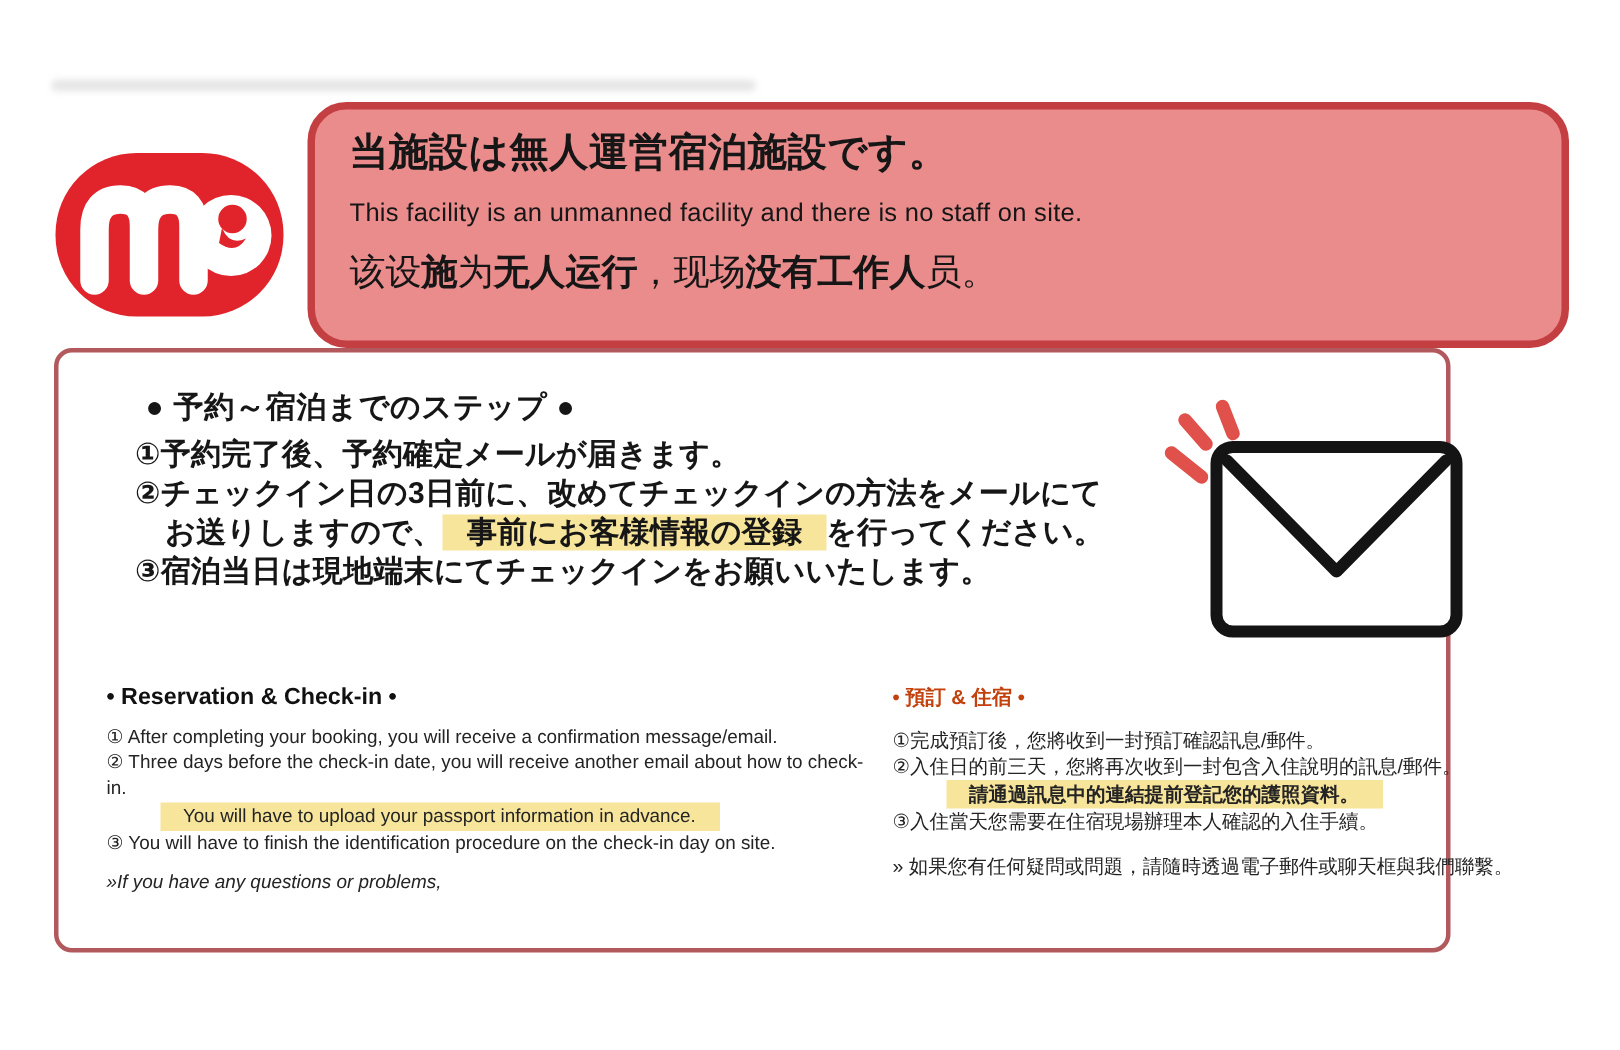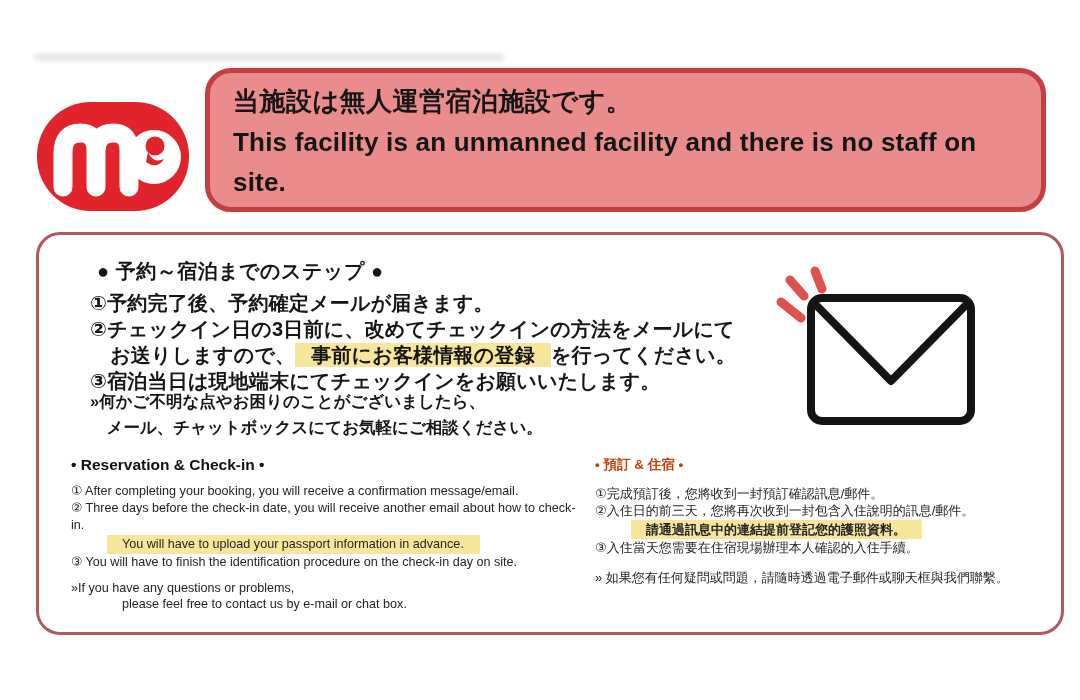--- a/index.html
+++ b/index.html
@@ -13,33 +13,33 @@
   }
 
   
   .logo { position:absolute; left:35px; top:100px; width:156px; height:113px; }
   .logo svg { width:100%; height:100%; display:block; }
   .logo-fill { fill:var(--logo-red); }
   .logo-stroke { stroke:#fff; fill:none; stroke-linecap:round; }
 
   
   .banner {
-    position:absolute; left:205px; top:68px; width:841px; height:144px;
+    position:absolute; left:205px; top:68px; width:841px; height:164px;
     background:var(--banner-bg); border:5px solid var(--banner-border);
     border-radius:26px; padding:8px 10px 0 23px; overflow:hidden;
   }
   .banner-ja { font-size:26px; font-weight:700; line-height:41px; letter-spacing:.5px; }
-  .banner-en { font-size:26px; font-weight:700; line-height:40px; letter-spacing:.2px; }
+  .banner-en { font-size:17px; font-weight:400; line-height:40px; letter-spacing:.2px; }
   .banner-zh { font-size:24px; line-height:40px; }
   .banner-zh .seg-b { font-weight:700; }
 
   
   .mainbox {
-    position:absolute; left:36px; top:232px; width:1028px; height:403px;
-    background:#fff; border:3px solid var(--panel-border); border-radius:24px;
+    position:absolute; left:36px; top:232px; width:931px; height:403px;
+    background:#fff; border:3px solid var(--panel-border); border-radius:12px;
   }
   .jp-heading { position:absolute; left:58px; top:23px; font-size:20px; font-weight:700; letter-spacing:.5px; }
   .jp-steps   { position:absolute; left:51px; top:55px; font-size:20px; font-weight:700; line-height:26px; letter-spacing:.2px; }
   .jp-note    { position:absolute; left:51px; top:153px; font-size:16.5px; font-weight:700; line-height:26px; }
 
   .seg-h { background:var(--highlight); padding:1px 16px; }
   .seg-b { font-weight:700; }
   .seg-ind { display:inline-block; padding-left:15px;margin-left:36px; }
 
   
@@ -51,21 +51,21 @@
 
   
   .section { position:absolute; top:221px; color:#242424; }
   .section-en { left:32px;  width:515px; }
   .section-zh { left:556px; width:445px; }
   .sec-heading-en { font-size:15.5px; font-weight:700; margin-bottom:9px; color:#111; }
   .sec-heading-zh { font-size:13.5px; font-weight:700; margin-bottom:11px; color:#c2410c; }
   .sec-lines-en { font-size:12.6px; line-height:17.2px; }
   .sec-lines-zh { font-size:13px;   line-height:17.4px; }
   .sec-lines-zh .seg-h { font-weight:700; }
-  .sec-note-en { margin-top:10px; font-size:12.6px; line-height:15.5px; }
+  .sec-note-en { margin-top:10px; font-size:12.6px; line-height:15.5px;font-style:italic; }
   .sec-note-zh { margin-top:13px; font-size:13px;   line-height:16px; }
 </style>
 </head>
 <body>
 
 <div class="page">
 
   <div class="scan-artifact"></div>
 
   <div class="logo">
@@ -90,24 +90,20 @@
 
     <div class="jp-heading">● 予約～宿泊までのステップ ●</div>
 
     <div class="jp-steps">
         <div class="tline"><span>①予約完了後、予約確定メールが届きます。</span></div>
         <div class="tline"><span>②チェックイン日の3日前に、改めてチェックインの方法をメールにて</span></div>
         <div class="tline"><span>　お送りしますので、</span><span class="seg-h">事前にお客様情報の登録</span><span>を行ってください。</span></div>
         <div class="tline"><span>③宿泊当日は現地端末にてチェックインをお願いいたします。</span></div>
       </div>
 
-    <div class="jp-note">
-        <div class="tline"><span>»何かご不明な点やお困りのことがございましたら、</span></div>
-        <div class="tline"><span>　メール、チャットボックスにてお気軽にご相談ください。</span></div>
-      </div>
 
     <div class="mail-art">
       <svg viewBox="0 0 270 175" aria-hidden="true">
         <g>
           <line class="env-dash" x1="76" y1="11" x2="83" y2="29"></line>
           <line class="env-dash" x1="51" y1="20" x2="65" y2="36"></line>
           <line class="env-dash" x1="42" y1="42" x2="62" y2="58"></line>
         </g>
         <g>
           <rect class="env-body" x="72" y="38" width="160" height="123" rx="11"></rect>
@@ -119,21 +115,20 @@
     <div class="section section-en">
       <div class="sec-heading-en">• Reservation &amp; Check-in •</div>
       <div class="sec-lines-en">
           <div class="tline"><span>① After completing your booking, you will receive a confirmation message/email.</span></div>
           <div class="tline"><span>② Three days before the check-in date, you will receive another email about how to check-in.</span></div>
           <div class="tline"><span class="seg-h seg-ind">You will have to upload your passport information in advance.</span></div>
           <div class="tline"><span>③ You will have to finish the identification procedure on the check-in day on site.</span></div>
         </div>
       <div class="sec-note-en sec-lines-en">
           <div class="tline"><span>»If you have any questions or problems,</span></div>
-          <div class="tline"><span class="seg-ind">please feel free to contact us by e-mail or chat box.</span></div>
         </div>
     </div>
 
     <div class="section section-zh">
       <div class="sec-heading-zh">• 預訂 &amp; 住宿 •</div>
       <div class="sec-lines-zh">
           <div class="tline"><span>①完成預訂後，您將收到一封預訂確認訊息/郵件。</span></div>
           <div class="tline"><span>②入住日的前三天，您將再次收到一封包含入住說明的訊息/郵件。</span></div>
           <div class="tline"><span class="seg-h seg-ind">請通過訊息中的連結提前登記您的護照資料。</span></div>
           <div class="tline"><span>③入住當天您需要在住宿現場辦理本人確認的入住手續。</span></div>

